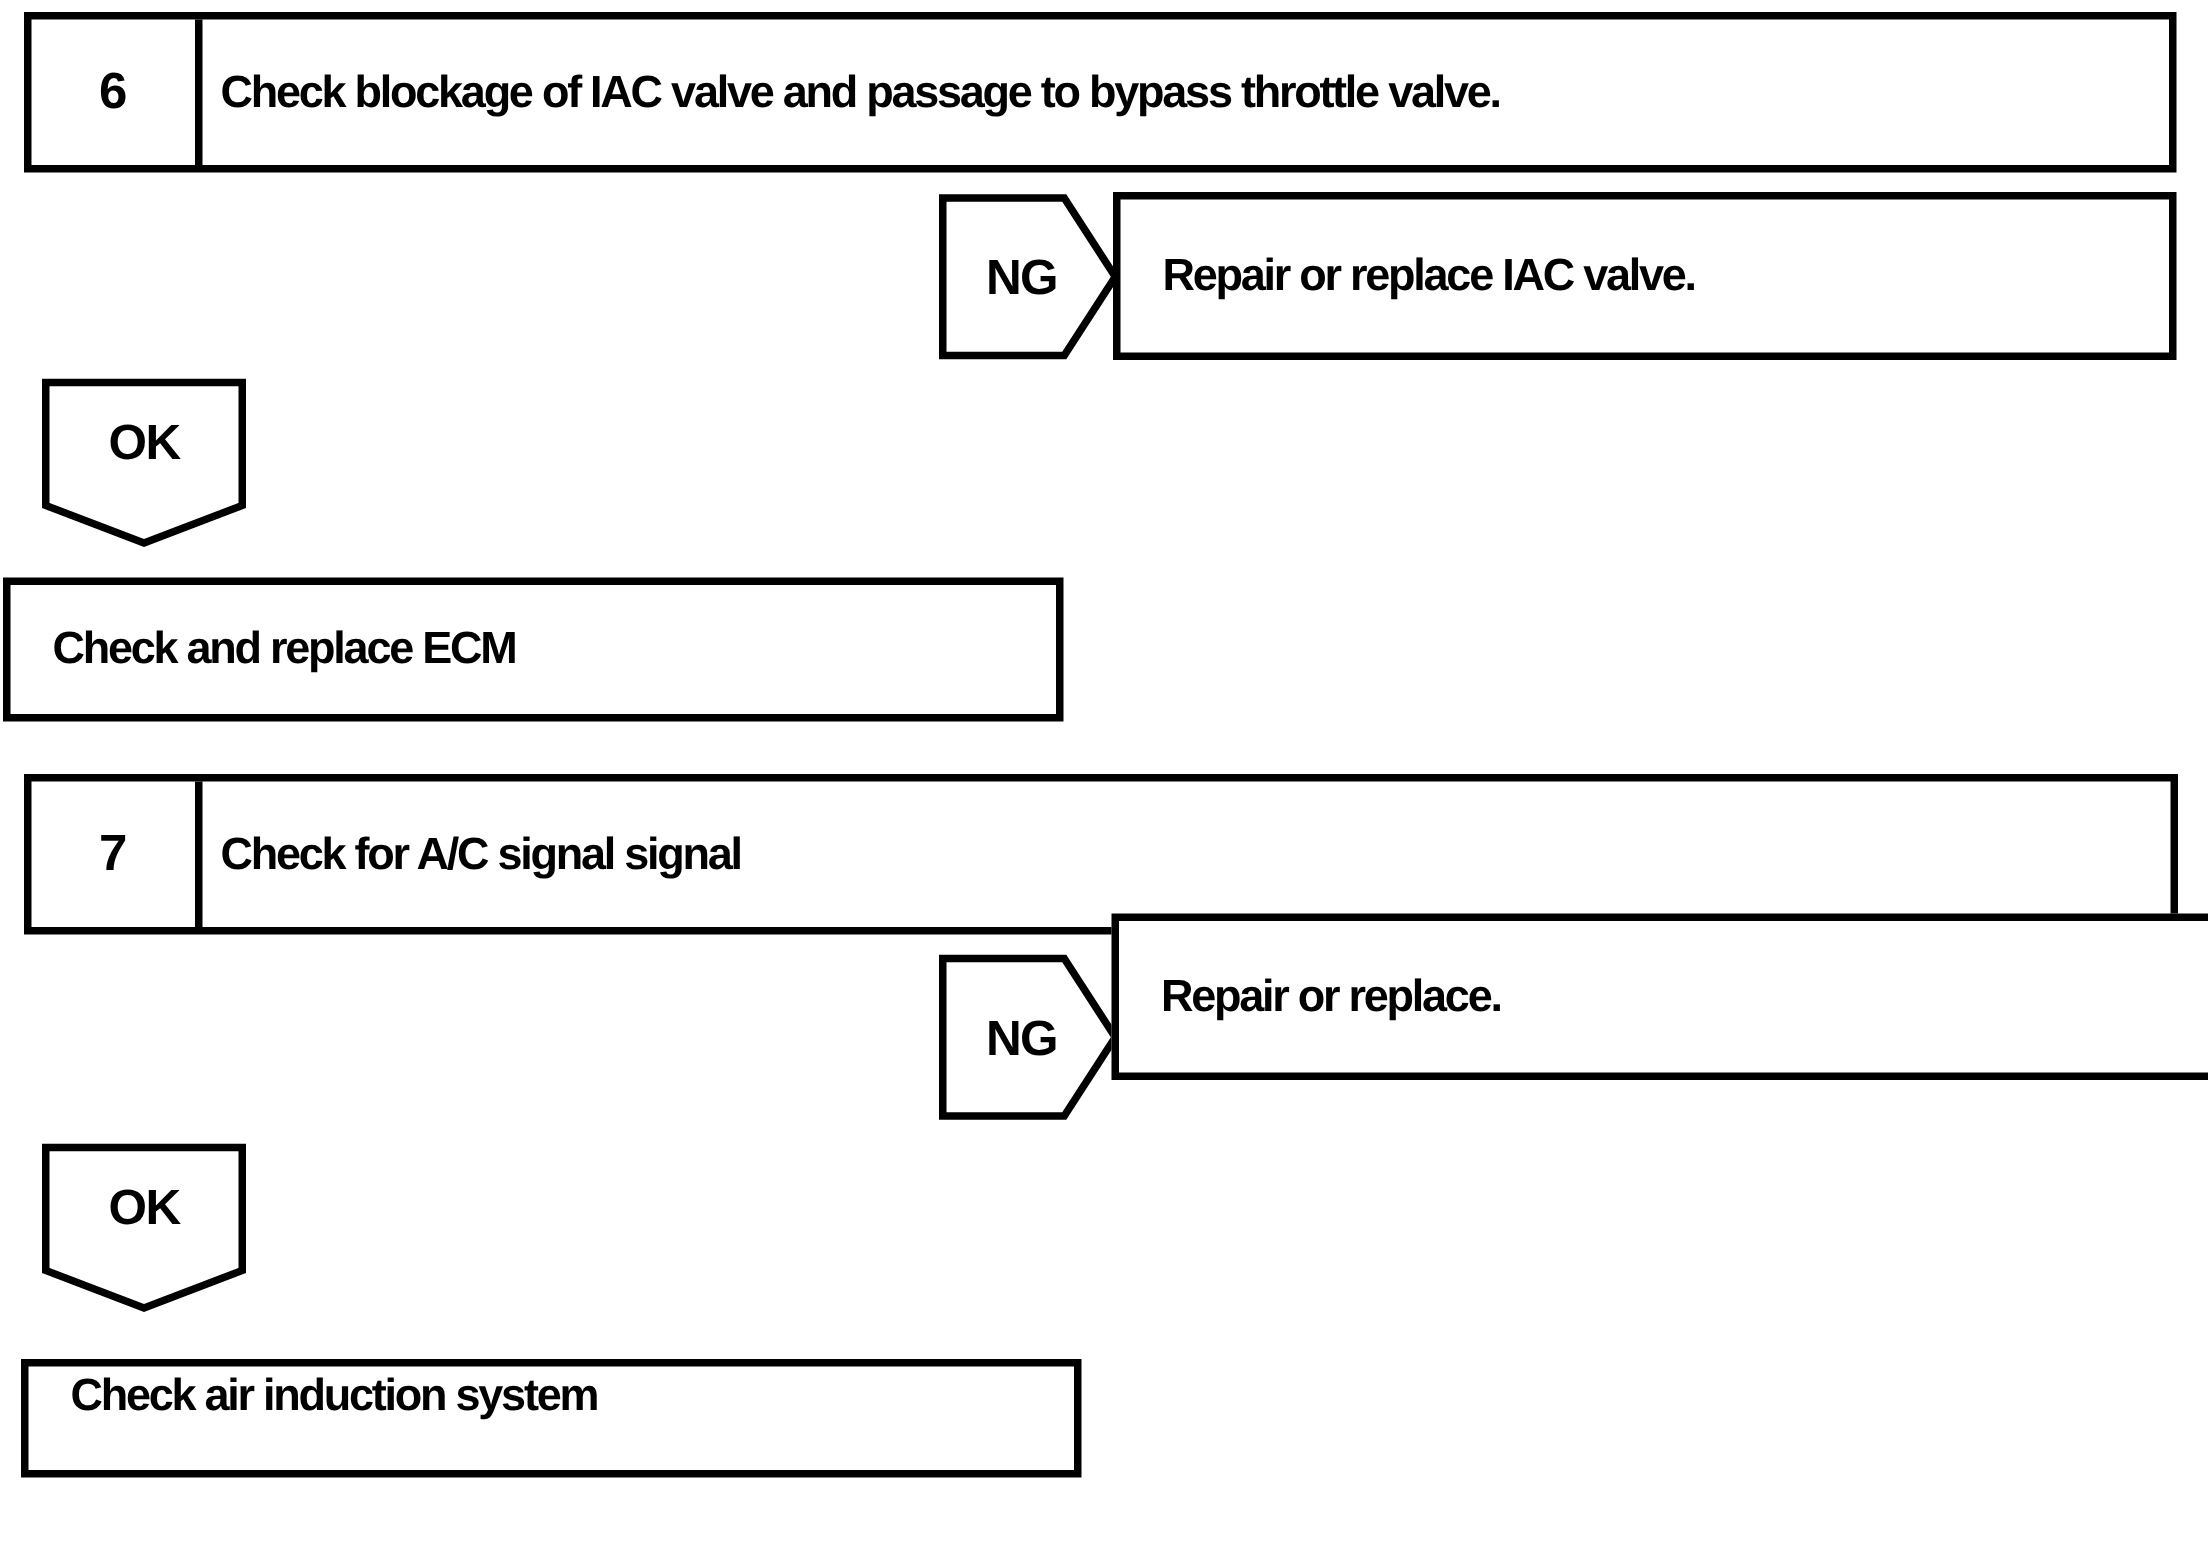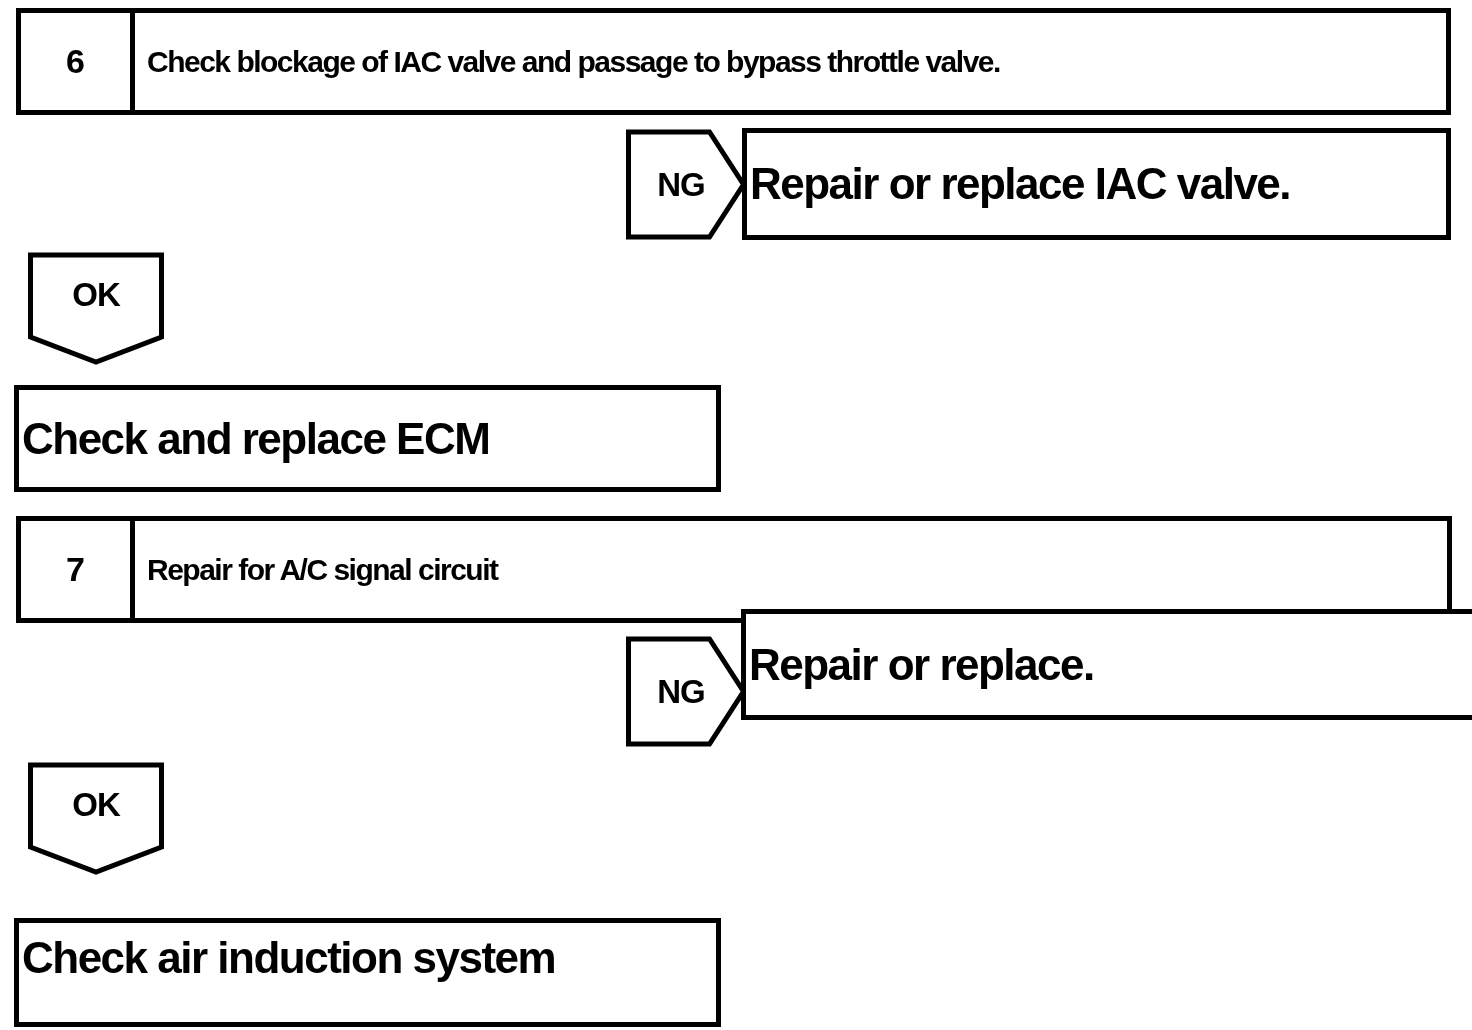--- a/index.html
+++ b/index.html
@@ -46,23 +46,23 @@
   
   .action-box {
     position: absolute;
     box-sizing: border-box;
     border: 5px solid #000000;
     background: #ffffff;
     display: flex;
     align-items: center;
   }
   .action-label {
-    font-size: 44px;
+    font-size: 30px;
     letter-spacing: -1.5px;
-    padding-left: 3px;
+    padding-left: 28px;
     white-space: nowrap;
   }
   .nudge-up .action-label {
     margin-bottom: 30px;
   }
   
   .pointer {
     position: absolute;
     padding-left: 23px;
   }
@@ -116,44 +116,44 @@
     <div class="action-label">Repair or replace IAC valve.</div>
   </div>
 
   <div class="pointer ok" style="left:16px; top:252px; width:137px; height:113px;">
     <svg class="pointer-svg" viewBox="0 0 137 113">
       <polygon points="3,3 134,3 134,85 68.5,110 3,85" stroke="#000000"></polygon>
     </svg>
     <div class="pointer-label">OK</div>
   </div>
 
-  <div class="action-box" style="left:14px; top:385px; width:707px; height:107px;">
+  <div class="action-box" style="left:2px; top:385px; width:707px; height:96px;">
     <div class="action-label">Check and replace ECM</div>
   </div>
 
   <div class="step-box" style="left:16px; top:516px; width:1436px; height:107px;">
     <div class="step-num">7</div>
-    <div class="step-label">Repair for A/C signal circuit</div>
+    <div class="step-label">Check for A/C signal signal</div>
   </div>
 
   <div class="pointer ng" style="left:614px; top:636px; width:121px; height:111px;">
     <svg class="pointer-svg" viewBox="0 0 121 111">
       <polygon points="3,3 84,3 118,55.5 84,108 3,108" stroke="#000000"></polygon>
     </svg>
     <div class="pointer-label">NG</div>
   </div>
 
   <div class="action-box" style="left:741px; top:609px; width:820px; height:111px;">
     <div class="action-label">Repair or replace.</div>
   </div>
 
   <div class="pointer ok" style="left:16px; top:762px; width:137px; height:113px;">
     <svg class="pointer-svg" viewBox="0 0 137 113">
       <polygon points="3,3 134,3 134,85 68.5,110 3,85" stroke="#000000"></polygon>
     </svg>
     <div class="pointer-label">OK</div>
   </div>
 
-  <div class="action-box nudge-up" style="left:14px; top:906px; width:707px; height:109px;margin-top:12px;">
+  <div class="action-box nudge-up" style="left:14px; top:906px; width:707px; height:79px;">
     <div class="action-label">Check air induction system</div>
   </div>
 
 </div>
 
 </body></html>

